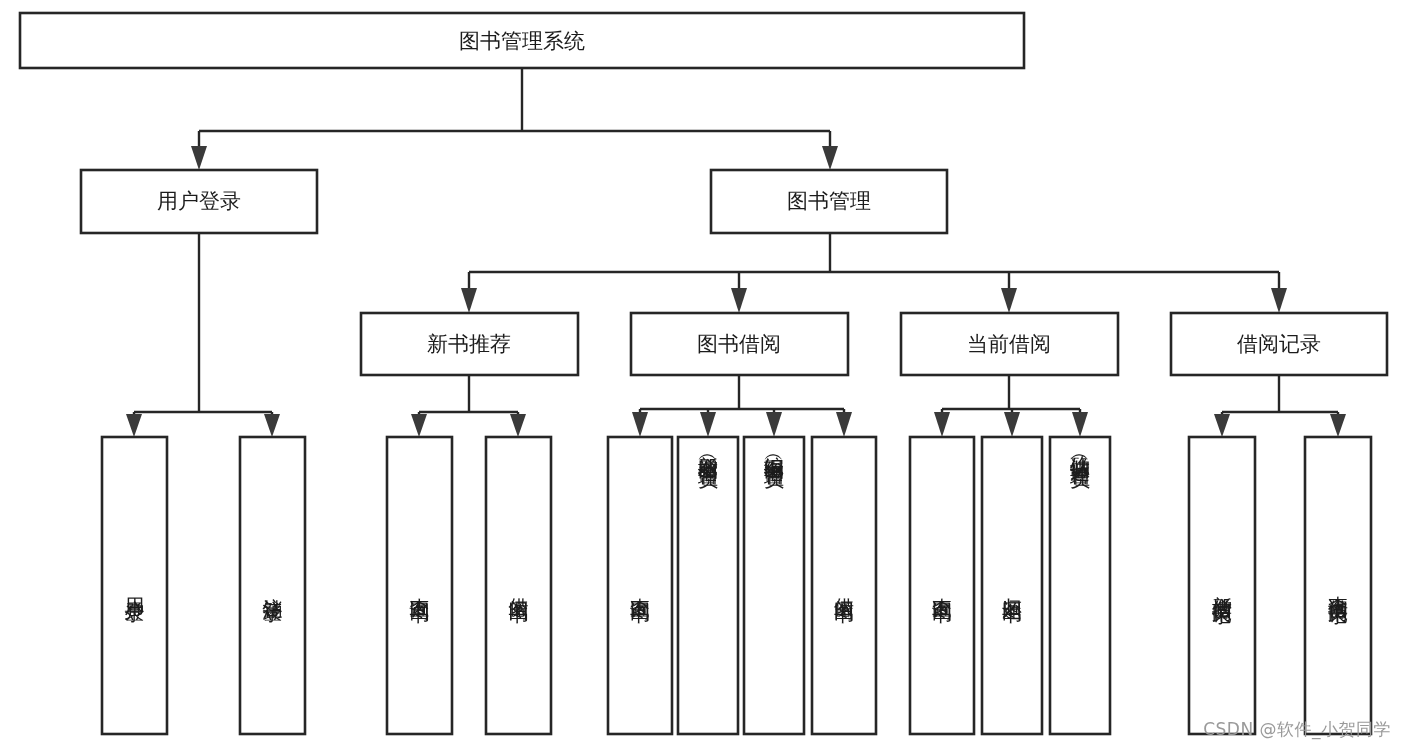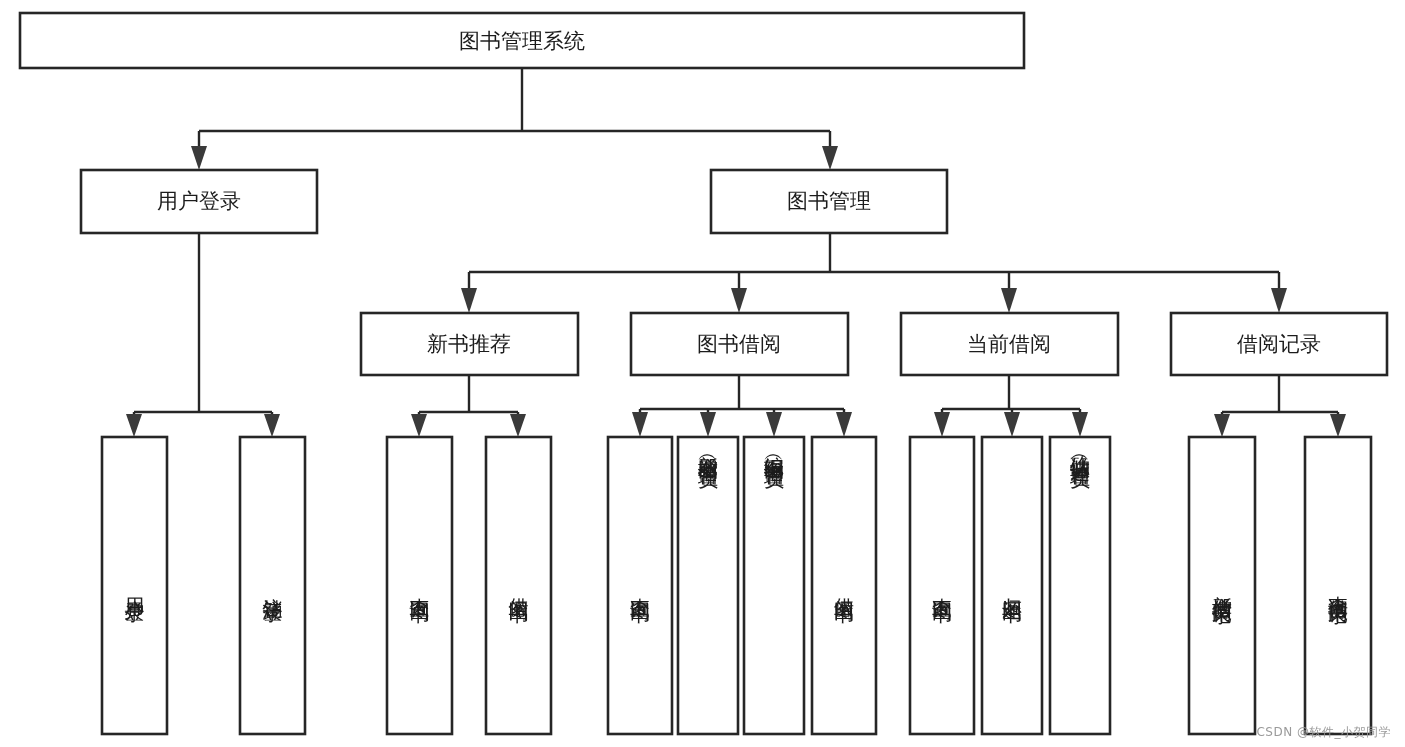--- a/index.html
+++ b/index.html
@@ -72,21 +72,21 @@
     letter-spacing: 2px;
     color: #1c1c1c;
     white-space: nowrap;
     text-align: center;
   }
   #watermark {
     position: absolute;
     right: 14px;
     bottom: 6px;
     font-family: "DejaVu Sans", "Liberation Sans", sans-serif;
-    font-size: 12px;
+    font-size: 17px;
     color: #9a9a9a;
     white-space: nowrap;
     letter-spacing: 0.5px;
   }
 </style>
 </head>
 <body>
 
 <div id="diagram-root">
 

